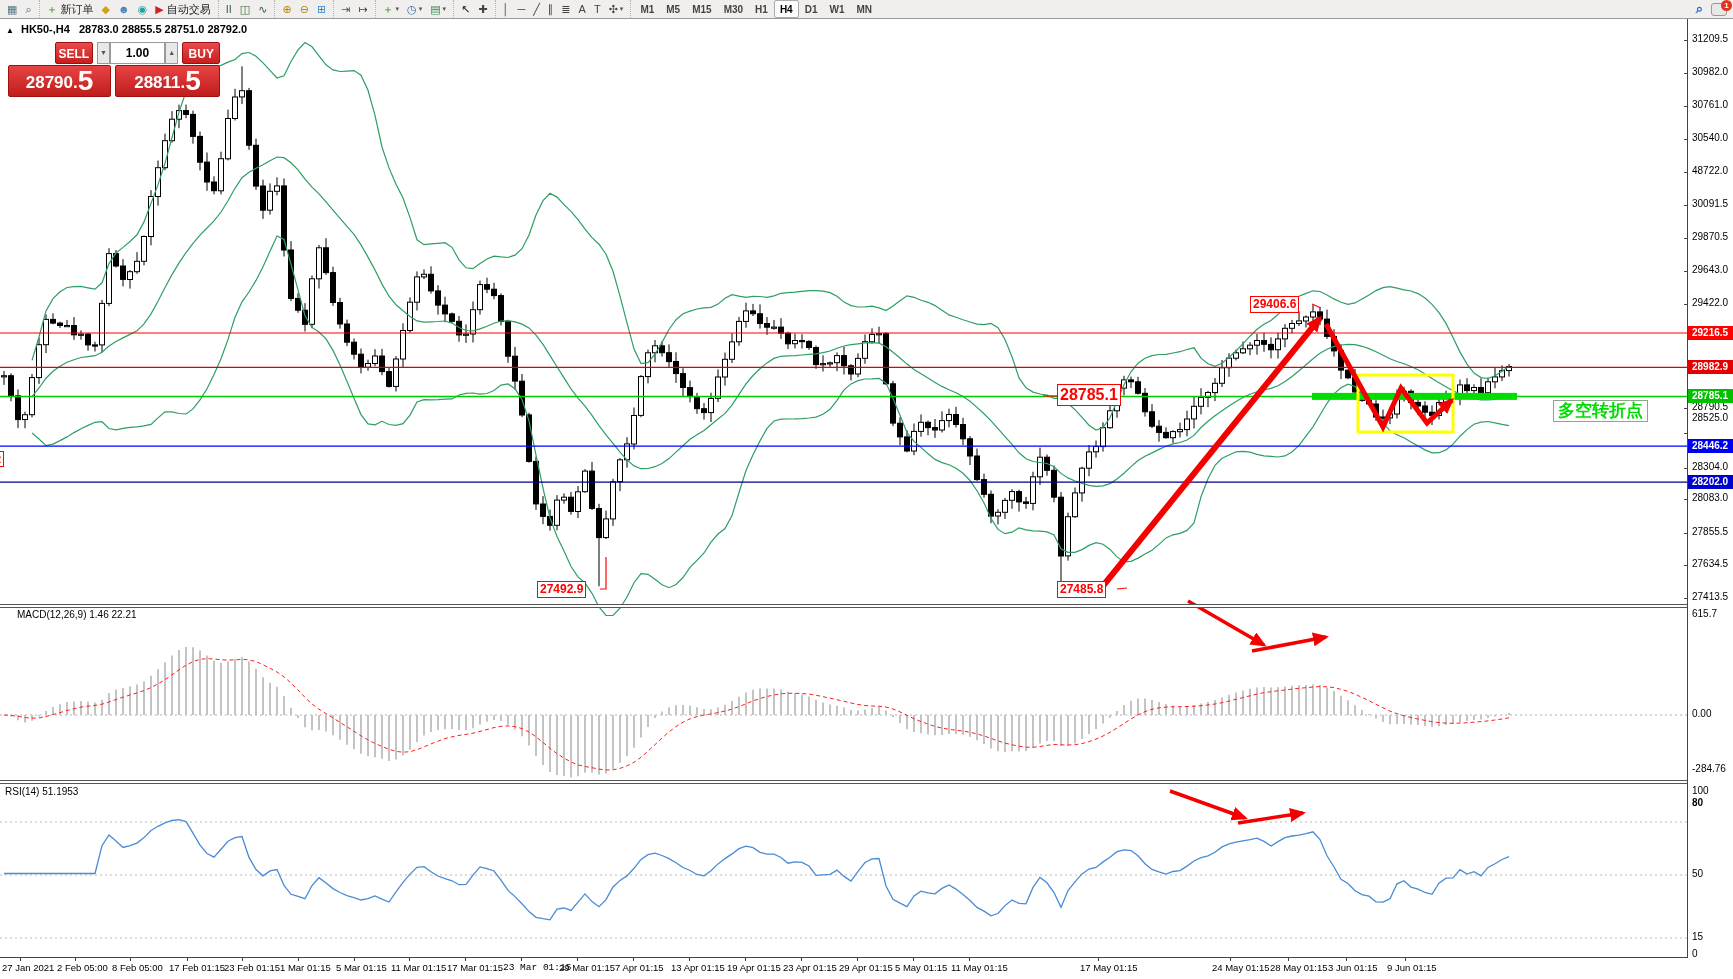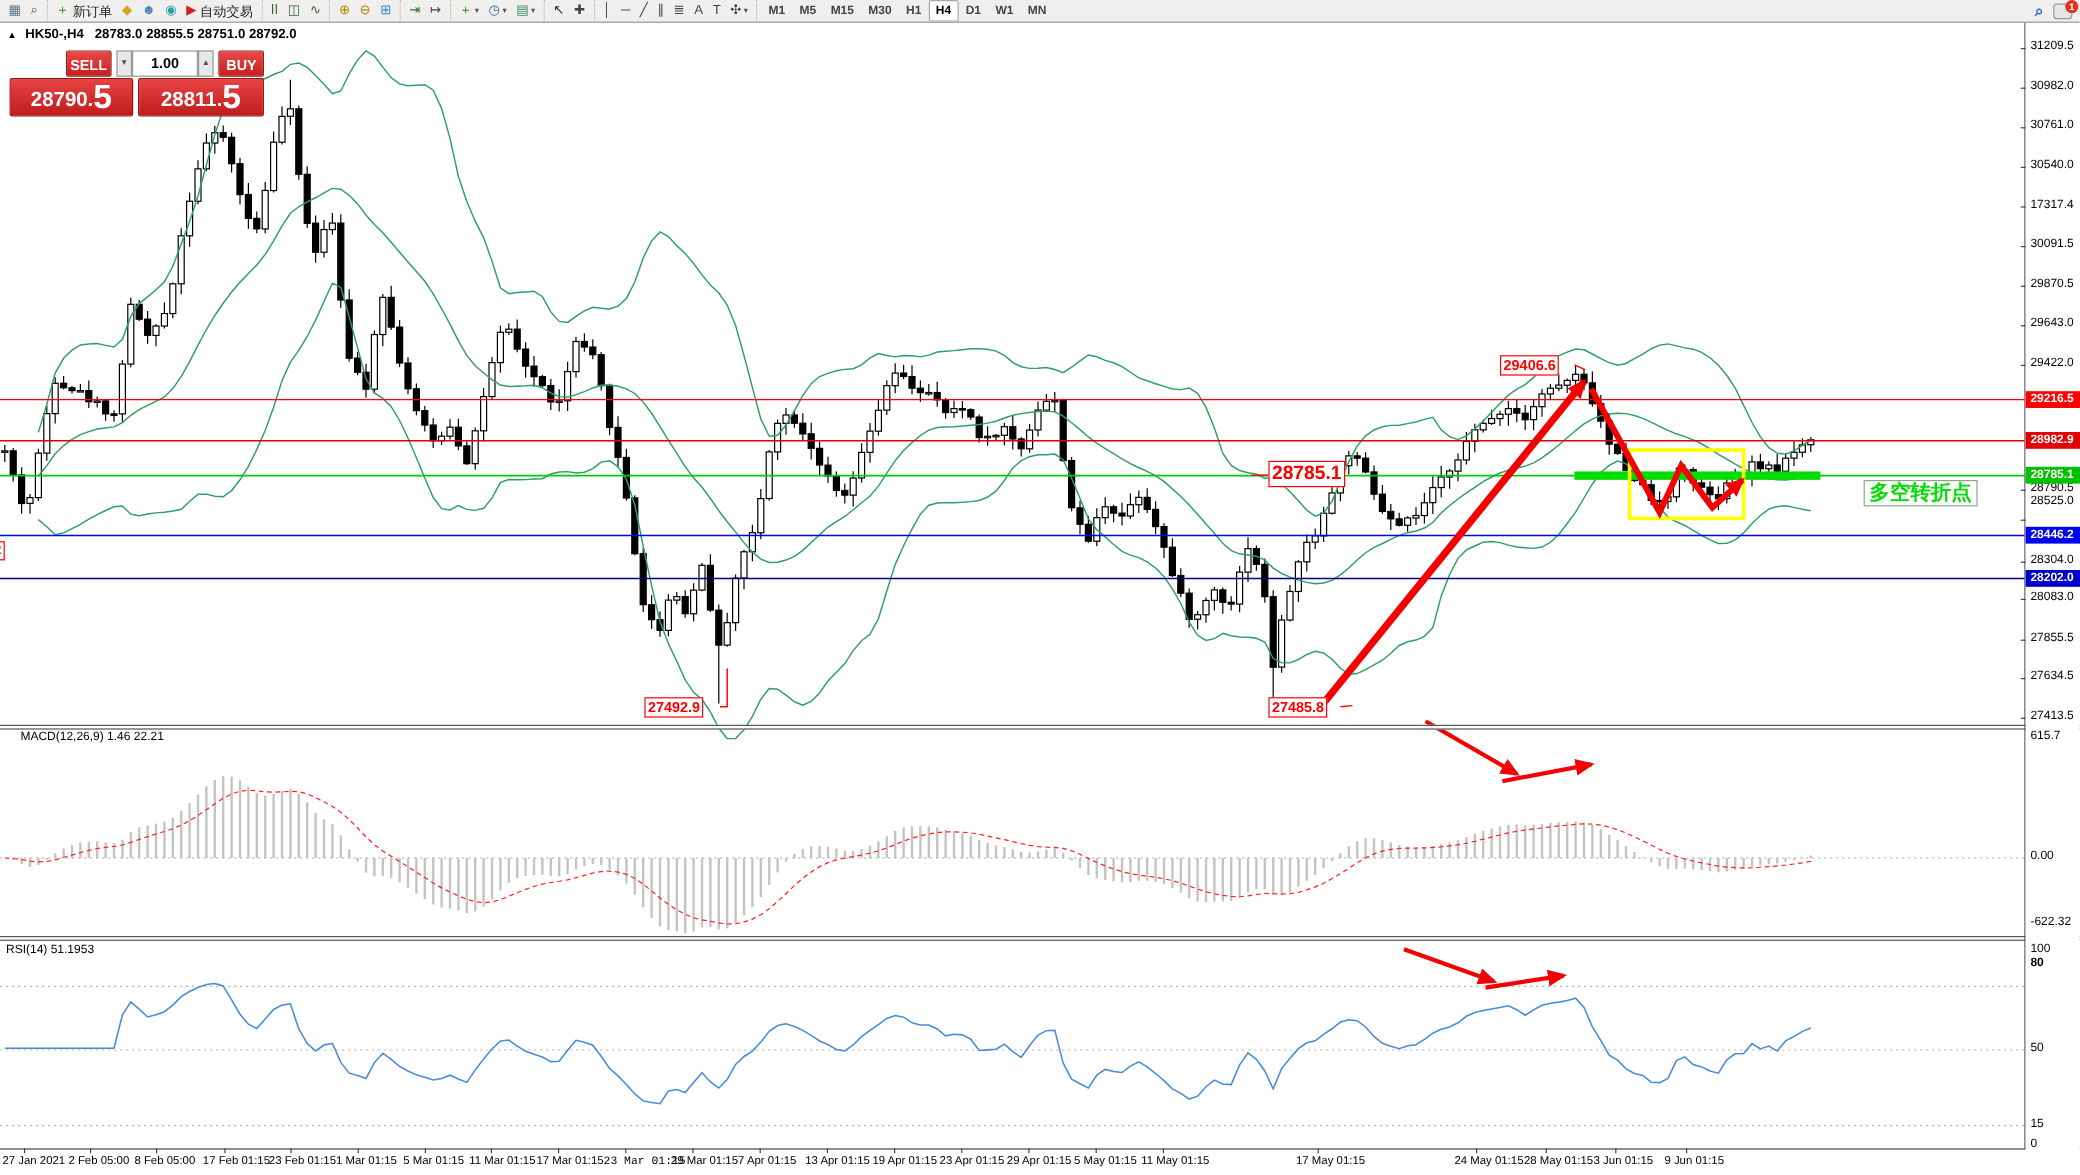--- a/index.html
+++ b/index.html
@@ -935,21 +935,21 @@
 <div id="taxis-line"></div>
 <div id="right-axis">
     <div class="axlab" style="top: 33px;">31209.5</div>
     <div class="tick" style="top: 40px;"></div>
     <div class="axlab" style="top: 66px;">30982.0</div>
     <div class="tick" style="top: 73px;"></div>
     <div class="axlab" style="top: 99px;">30761.0</div>
     <div class="tick" style="top: 106px;"></div>
     <div class="axlab" style="top: 132px;">30540.0</div>
     <div class="tick" style="top: 139px;"></div>
-    <div class="axlab" style="top: 165px;">17317.4</div>
+    <div class="axlab" style="top: 165px;">48722.0</div>
     <div class="tick" style="top: 172px;"></div>
     <div class="axlab" style="top: 198px;">30091.5</div>
     <div class="tick" style="top: 205px;"></div>
     <div class="axlab" style="top: 231px;">29870.5</div>
     <div class="tick" style="top: 238px;"></div>
     <div class="axlab" style="top: 264px;">29643.0</div>
     <div class="tick" style="top: 271px;"></div>
     <div class="axlab" style="top: 297px;">29422.0</div>
     <div class="tick" style="top: 304px;"></div>
     <div class="axlab" style="top: 412px;">28525.0</div>
@@ -961,21 +961,21 @@
     <div class="axlab" style="top: 526px;">27855.5</div>
     <div class="tick" style="top: 533px;"></div>
     <div class="axlab" style="top: 558px;">27634.5</div>
     <div class="tick" style="top: 565px;"></div>
     <div class="axlab" style="top: 591px;">27413.5</div>
     <div class="tick" style="top: 598px;"></div>
     <div class="axlab" style="top: 401px;">28790.5</div>
     <div class="tick" style="top: 408px;"></div>
     <div class="axlab" style="top: 608px;">615.7</div>
     <div class="axlab" style="top: 708px;">0.00</div>
-    <div class="axlab" style="top: 763px;">-622.32</div>
+    <div class="axlab" style="top: 763px;">-284.76</div>
     <div class="axlab" style="top: 785px;">100</div>
     <div class="axlab" style="top: 797px; font-weight: bold;">80</div>
     <div class="axlab" style="top: 868px;">50</div>
     <div class="axlab" style="top: 931px;">15</div>
     <div class="axlab" style="top: 948px;">0</div>
     <div class="axbadge" style="top: 326px; background: rgb(255, 0, 0);">29216.5</div>
     <div class="axbadge" style="top: 360px; background: rgb(228, 0, 0);">28982.9</div>
     <div class="axbadge" style="top: 389px; background: rgb(0, 192, 0);">28785.1</div>
     <div class="axbadge" style="top: 439px; background: rgb(0, 0, 240);">28446.2</div>
     <div class="axbadge" style="top: 475px; background: rgb(0, 0, 204);">28202.0</div>

